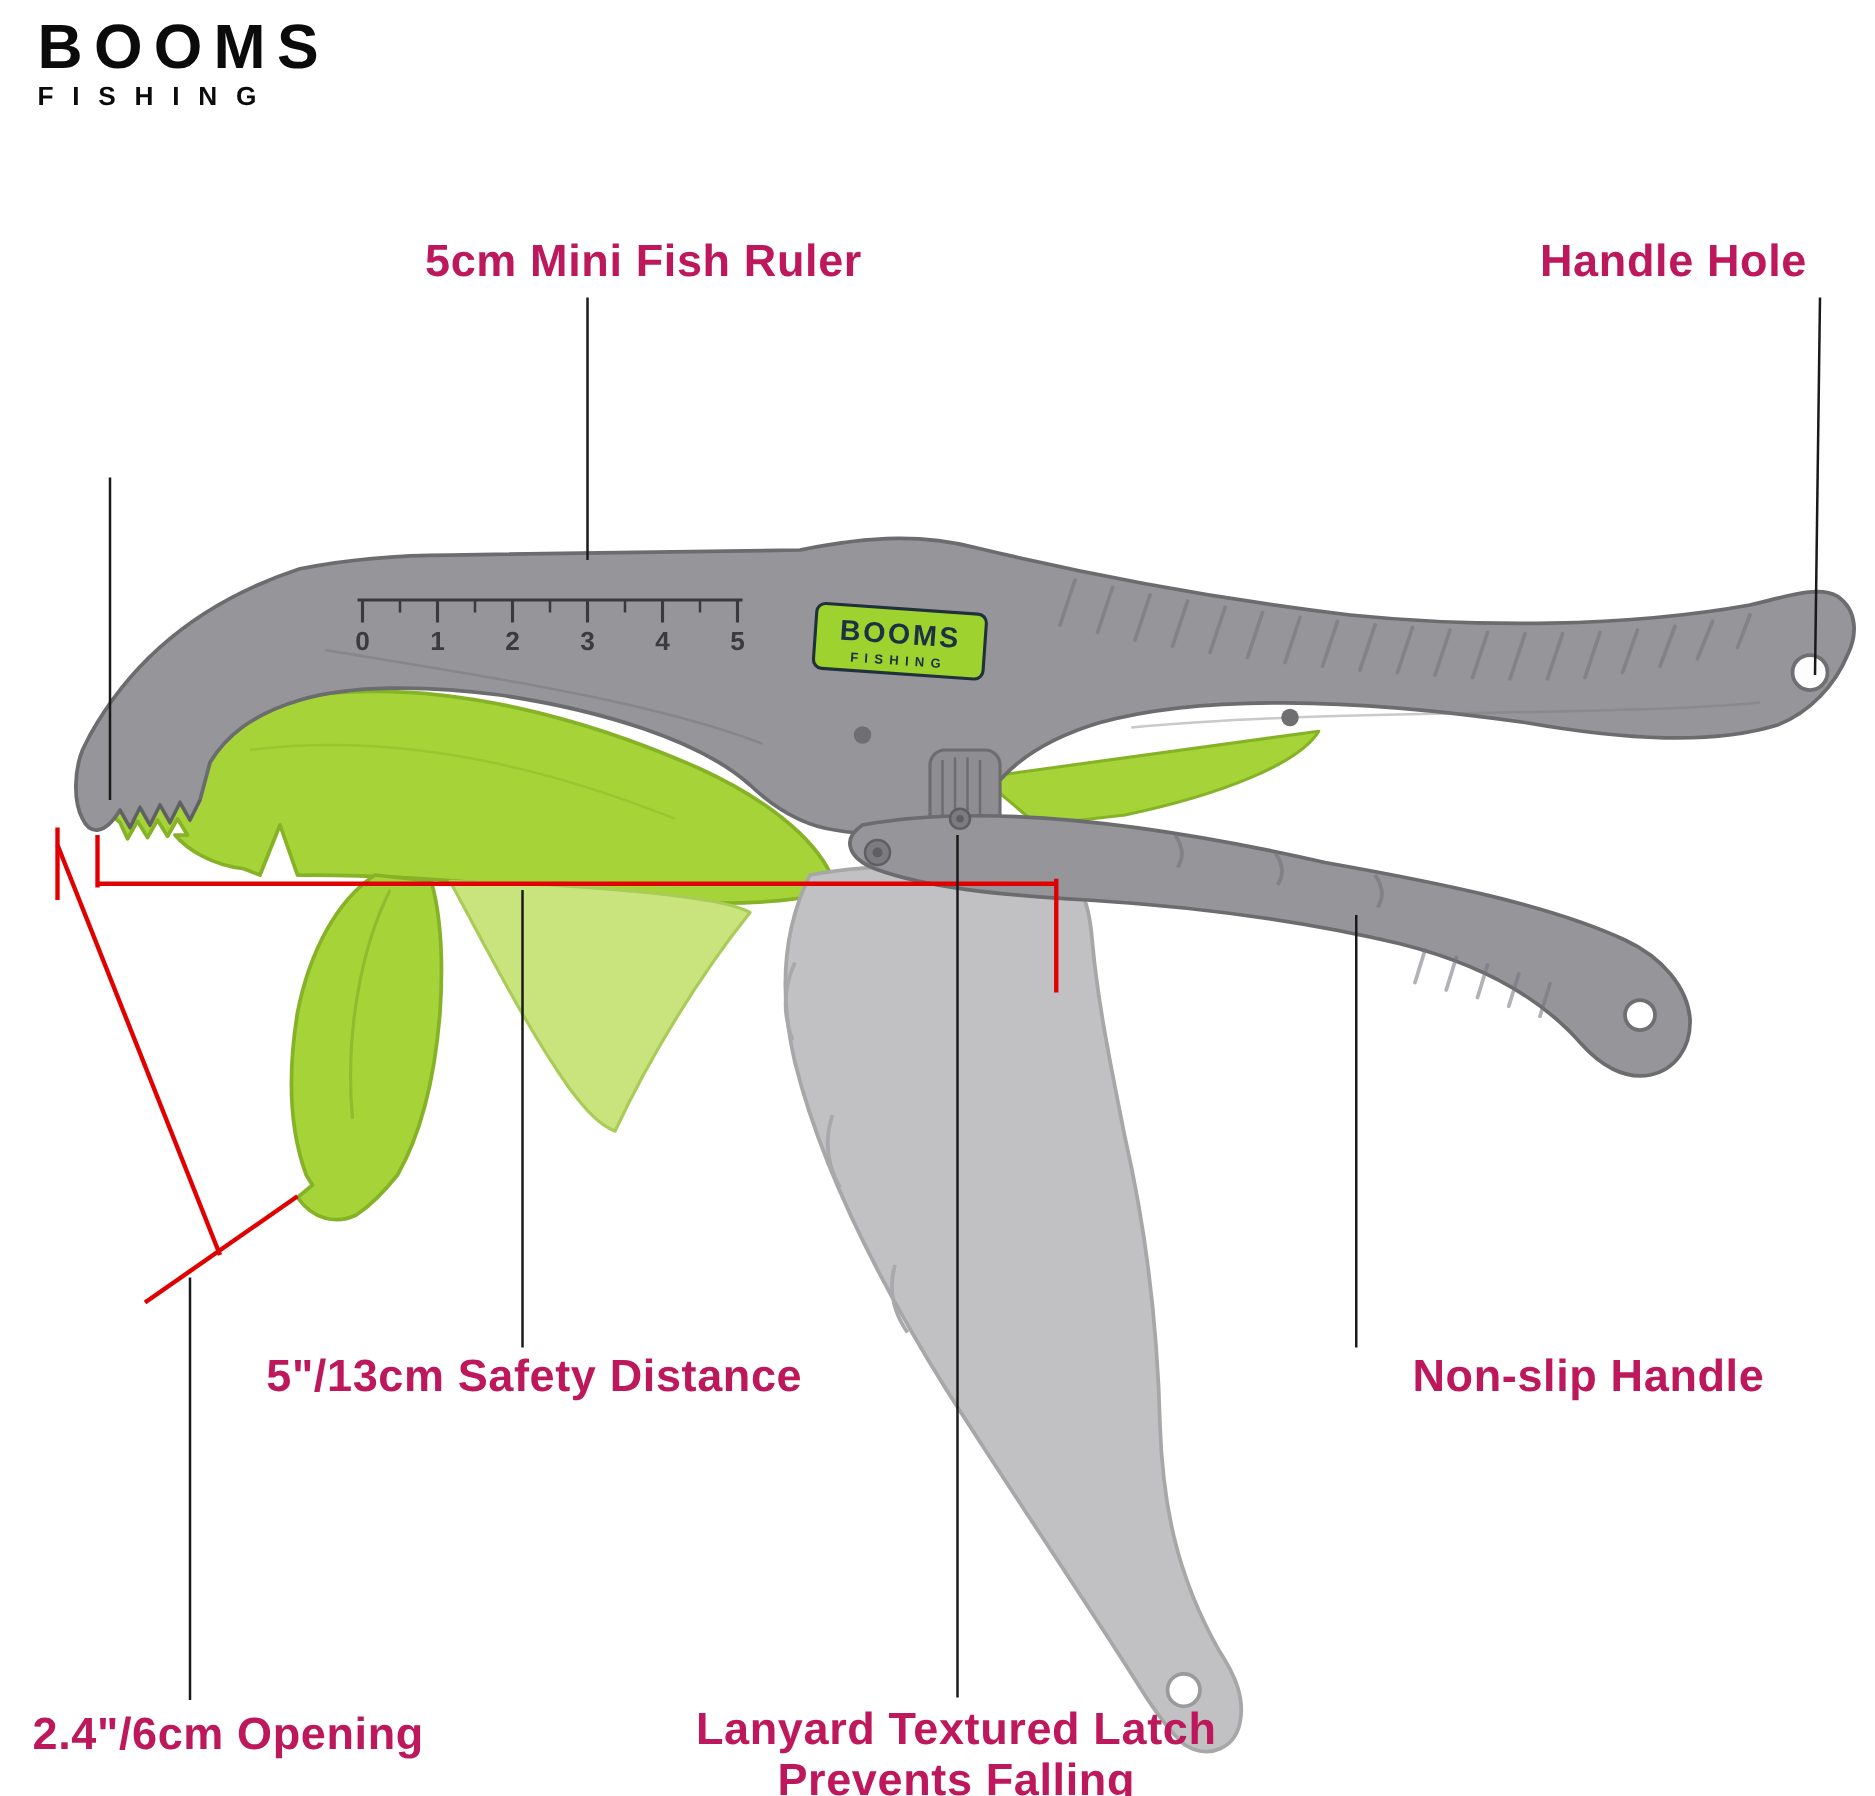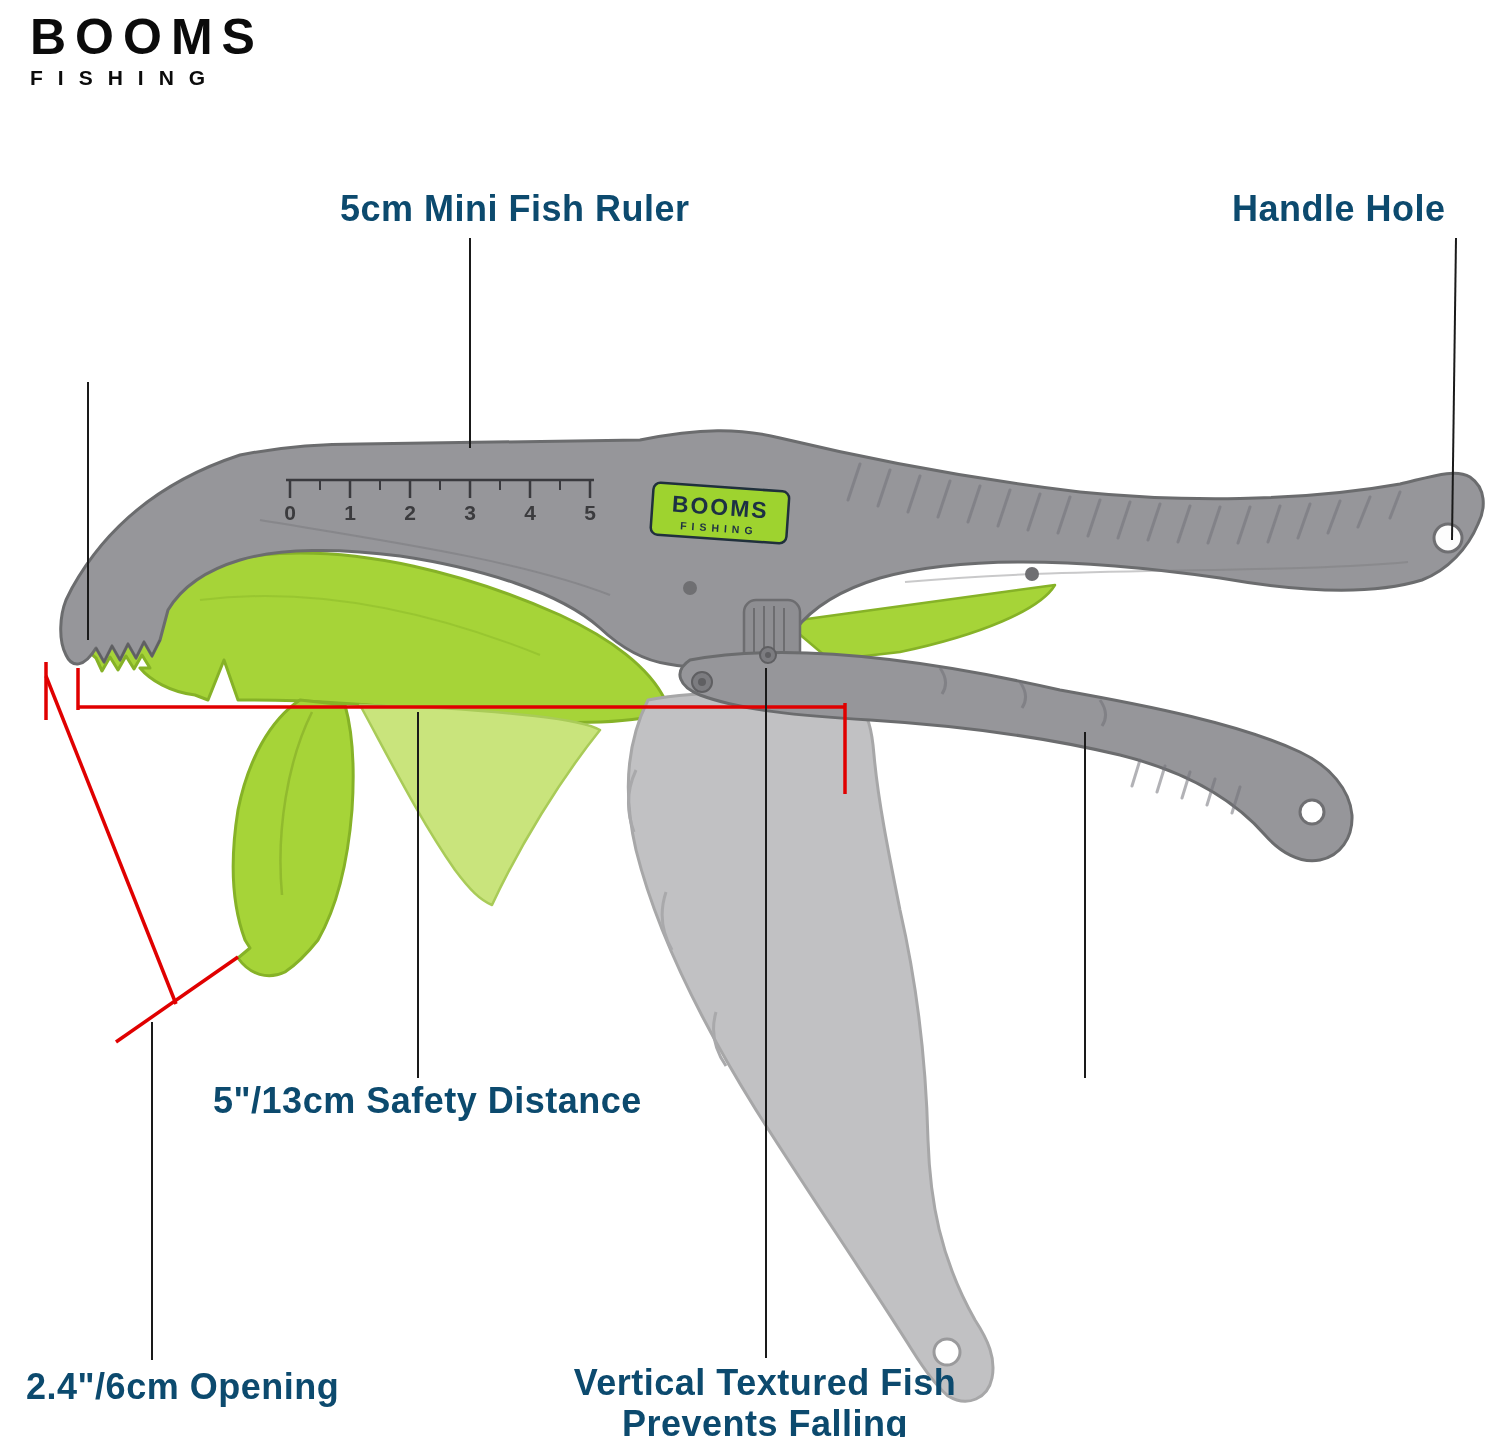--- a/index.html
+++ b/index.html
@@ -8,21 +8,21 @@
     width:1500px;height:1437px;
     background:#ffffff;
     overflow:hidden;
     font-family:"Liberation Sans", sans-serif;
   }
   .stage svg{position:absolute;left:0;top:0;}
   .label{
     position:absolute;
     font-size:36px;
     font-weight:700;
-    color:#0c4a6e;
+    color:#be185d;
     letter-spacing:.5px;
     white-space:nowrap;
   }
   .label.center{text-align:center;white-space:normal;line-height:1.14;}
   .brand{position:absolute;left:30px;top:12px;color:#0b0b0b;}
   .brand-name{font-size:50px;font-weight:800;letter-spacing:9px;line-height:1;}
   .brand-sub{font-size:21px;font-weight:700;letter-spacing:15px;margin-top:4px;}
   .rulertext{font:700 21px "Liberation Sans",sans-serif;fill:#3b3b3e;}
   .badge-main{font:700 23px "Liberation Sans",sans-serif;fill:#1d3044;letter-spacing:2px;}
   .badge-sub{font:700 10.5px "Liberation Sans",sans-serif;fill:#1d3044;letter-spacing:5px;}
@@ -169,21 +169,22 @@
     <div class="brand-sub">FISHING</div>
   </div>
 
   <div class="label" style="left:340px;top:188px;">5cm Mini Fish Ruler</div>
 
   <div class="label" style="left:1232px;top:188px;">Handle Hole</div>
 
 
   <div class="label" style="left:213px;top:1080px;">5"/13cm Safety Distance</div>
 
+  <div class="label" style="left:1130px;top:1080px;">Non-slip Handle</div>
 
   <div class="label" style="left:26px;top:1366px;">2.4"/6cm Opening</div>
 
   <div class="label center" style="left:455px;top:1362px;width:620px;">
-    <div>Vertical Textured Fish</div>
+    <div>Lanyard Textured Latch</div>
     <div>Prevents Falling</div>
   </div>
 
 </div>
 
 </body></html>

